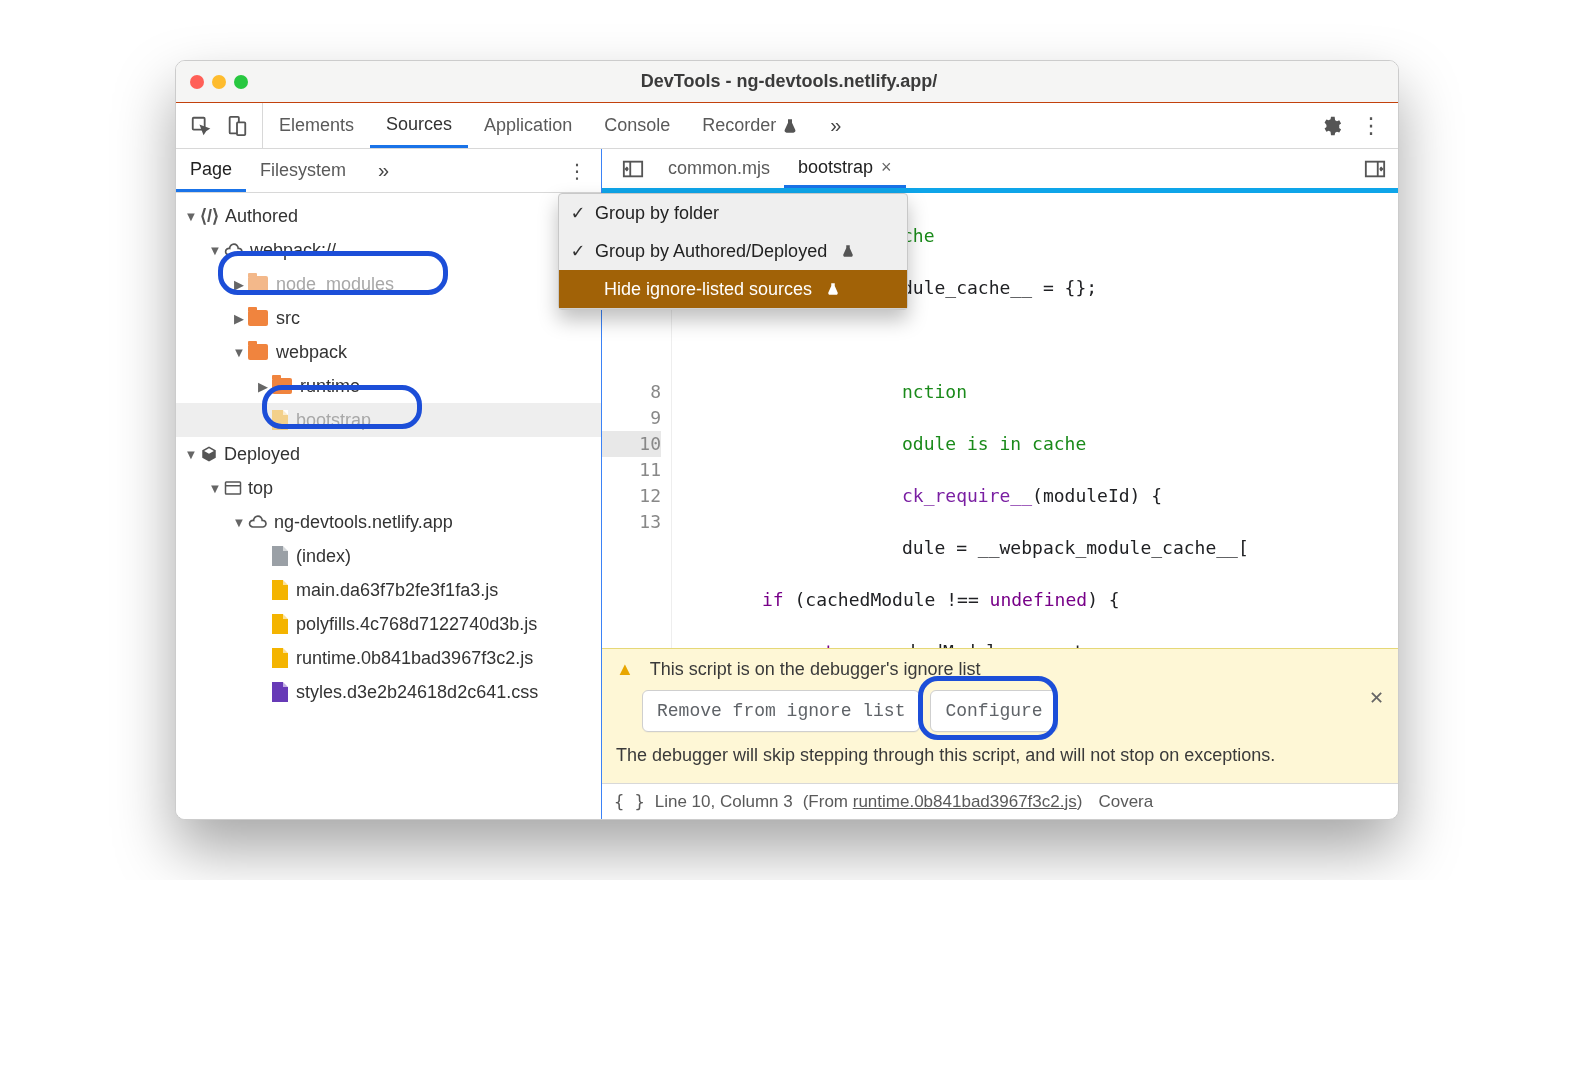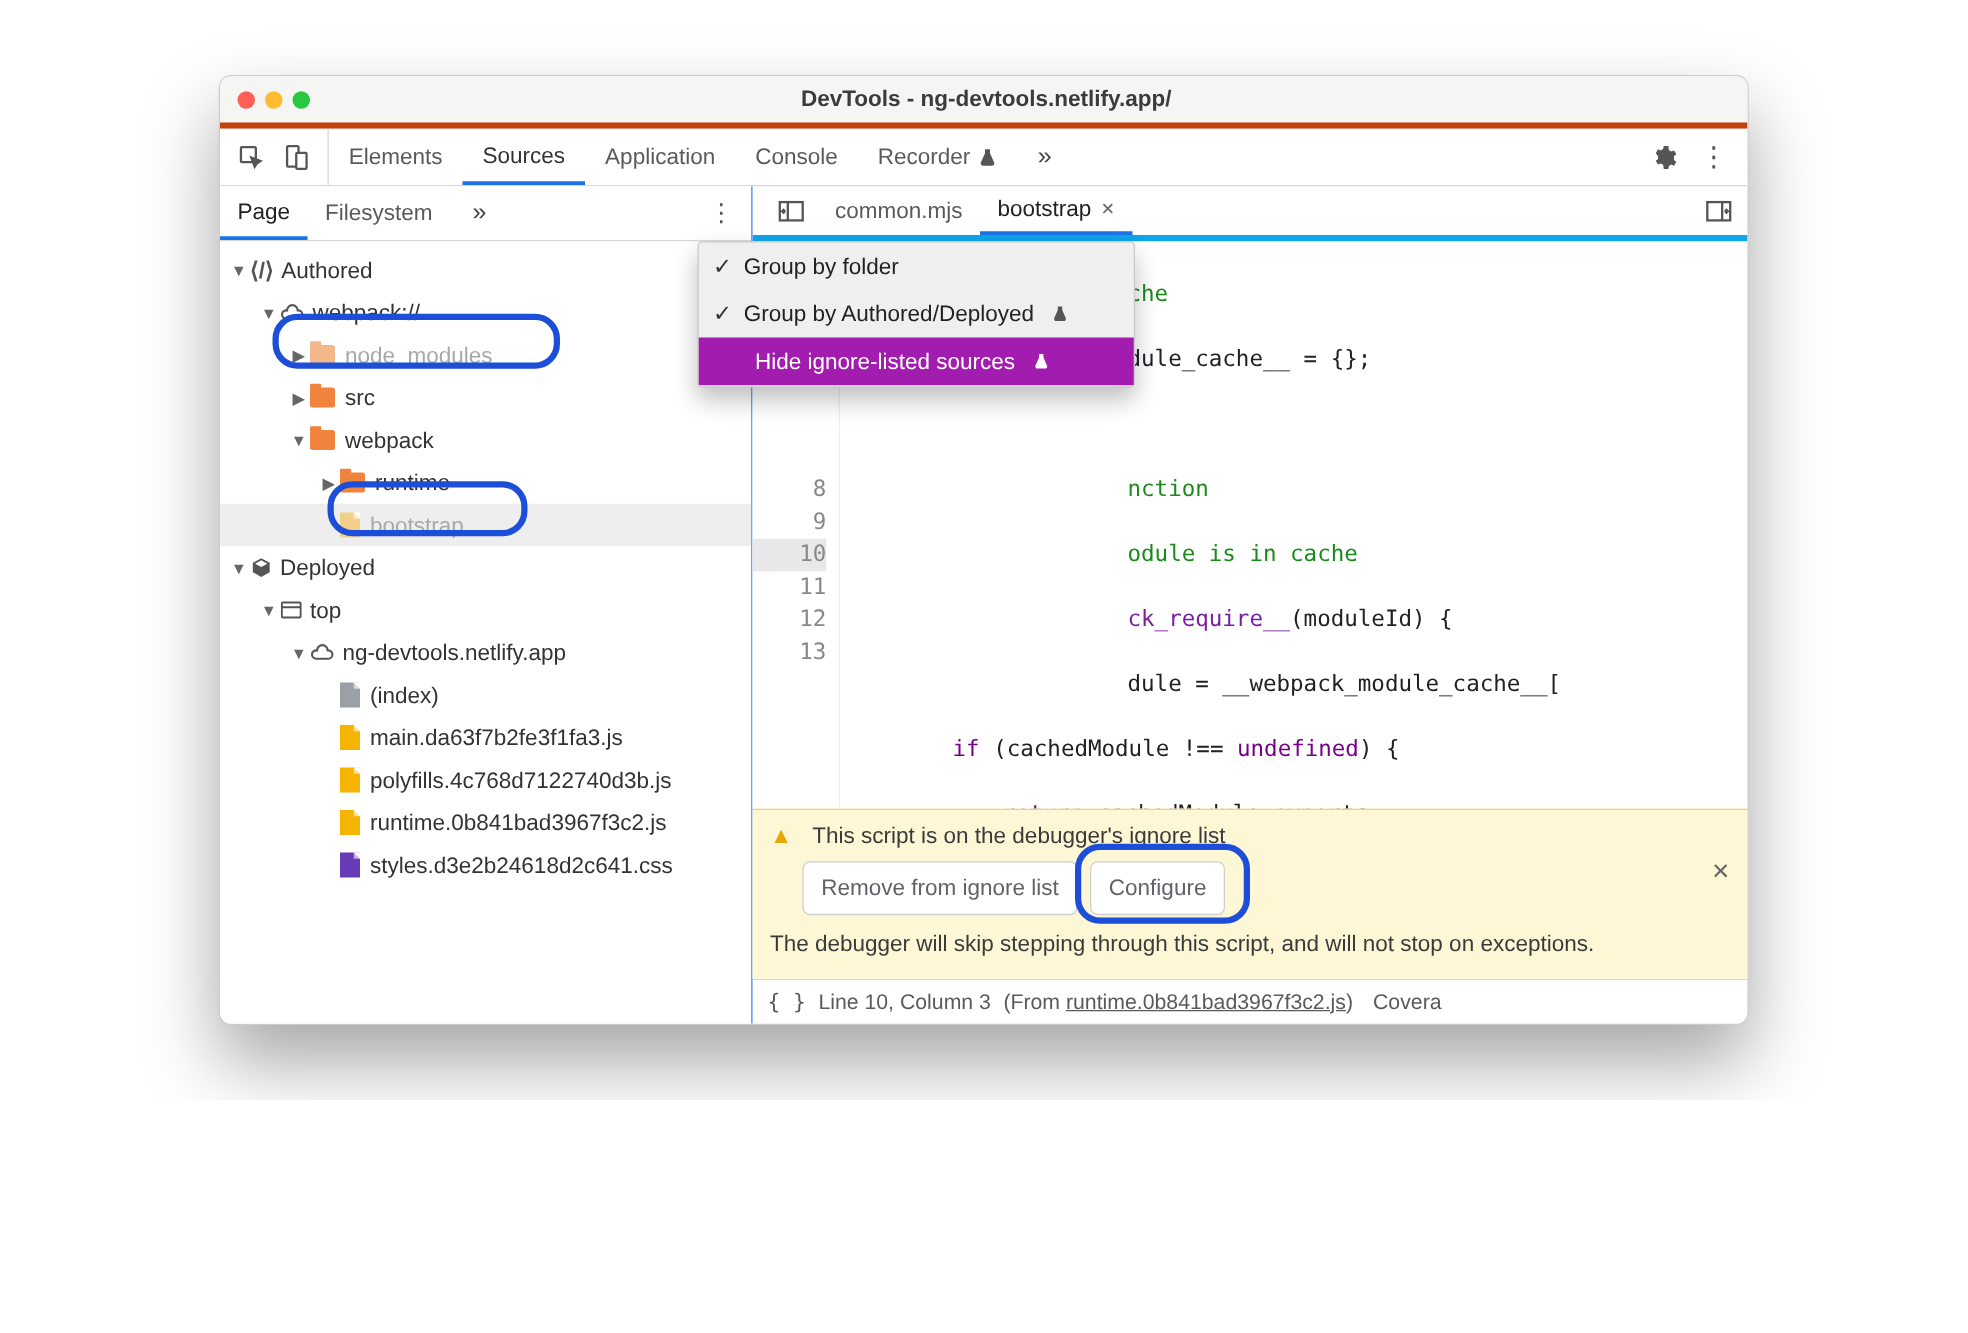--- a/index.html
+++ b/index.html
@@ -1,18 +1,18 @@
 <!DOCTYPE html>
 <html><head>
 <meta charset="utf-8">
 <style>
   * { box-sizing: border-box; margin: 0; padding: 0; }
   body { font-family: -apple-system, BlinkMacSystemFont, "Segoe UI", Helvetica, Arial, sans-serif; background: #fff; }
   .window { width: 1224px; height: 760px; margin: 60px auto; border: 1px solid #ccc; border-radius: 10px; box-shadow: 0 30px 60px rgba(0,0,0,0.35); overflow: hidden; display: flex; flex-direction: column; background: #fff; position: relative; }
-  .titlebar { height: 42px; display: flex; align-items: center; padding: 0 14px; background: #f5f5f4; border-bottom: 5px solid #c2410c; justify-content: space-between; }
+  .titlebar { height: 42px; display: flex; align-items: center; padding: 0 14px; background: #f5f5f4; border-bottom: 1px solid #c2410c; justify-content: space-between; }
   .traffic { display: flex; gap: 8px; }
   .dot { width: 14px; height: 14px; border-radius: 50%; }
   .dot.red { background: #ff5f57; } .dot.yellow { background: #febc2e; } .dot.green { background: #28c840; }
   .title { flex: 1; text-align: center; font-weight: 600; color: #3b3b3b; font-size: 18px; }
   .toolbar { height: 46px; display: flex; align-items: center; border-bottom: 1px solid #d8d8d8; background: #fff; }
   .tb-left { display: flex; align-items: center; gap: 14px; padding: 0 14px; border-right: 1px solid #d8d8d8; height: 100%; }
   .tab-row { display: flex; align-items: stretch; height: 100%; flex: 1; }
   .top-tab { display: flex; align-items: center; padding: 0 16px; font-size: 18px; color: #5a5a5a; cursor: pointer; gap: 6px; }
   .top-tab.active { color: #1a73e8; border-bottom: 3px solid #1a73e8; font-weight: 500; color: #333; }
   .tb-icon { width: 22px; height: 22px; display:inline-block; color:#555; }
@@ -51,28 +51,28 @@
   .file-tab.active { border-bottom:3px solid #1a73e8; color:#222; }
   .ft-right { margin-left:auto; display:flex; align-items:center; padding:0 12px; }
   .editor-wrap { flex:1; display:flex; min-height:0; position:relative; }
   .gutter { width:70px; background:#fff; border-right:1px solid #eee; font-family: Menlo, Consolas, monospace; font-size:18px; color:#888; text-align:right; padding:4px 10px 4px 0; line-height:26px; }
   .gutter .cur { background:#e8e8e8; }
   .code { flex:1; font-family: Menlo, Consolas, monospace; font-size:18px; line-height:26px; padding:4px 4px 4px 10px; white-space:pre; overflow:hidden; color:#202124; }
   .kw { color:#708; } .cm { color:#1a8a1a; } .fn { color:#7a1fa2; }
   .context-menu { position:absolute; left:382px; top:0px; width:350px; background:#efefef; border:1px solid #c8c8c8; border-radius:4px; box-shadow:0 10px 20px rgba(0,0,0,0.25); font-size:18px; color:#222; z-index:5; }
   .ctx-item { display:flex; align-items:center; height:38px; padding:0 14px 0 10px; gap:8px; }
   .ctx-item .chk { width:18px; text-align:center; color:#333; }
-  .ctx-item.sel { background:#a21caf; color:#fff;padding-left:19px; }
+  .ctx-item.sel { background:#a16207; color:#fff;padding-left:19px; }
   .ctx-sep { height:1px; background:#d0d0d0; }
   .ctx-shortcut { margin-left:auto; color:#666; font-size:16px; }
   .notice { background:#fef7d6; border-top:1px solid #e6d877; padding:10px 14px 14px 14px; font-size:18px; color:#3a3a3a; position:relative; }
   .notice .warn { color:#e8a600; margin-right:8px; }
   .notice-row { display:flex; align-items:center; gap:8px; }
   .notice-btns { display:flex; gap:10px; margin:10px 0 10px 26px; }
-  .nbtn { background:#fff; border:1px solid #cfcfcf; border-radius:6px; padding:10px 14px; font-size:18px; color:#5f6368; cursor:pointer; box-shadow:0 1px 0 rgba(0,0,0,0.03); }
+  .nbtn { background:#fff; border:1px solid #cfcfcf; border-radius:6px; padding:10px 14px; font-size:18px; color:#5f6368; cursor:pointer; box-shadow:0 1px 0 rgba(0,0,0,0.03);font-family:Liberation Mono, monospace; }
   .notice .close { position:absolute; right:14px; top:38px; color:#666; font-size:18px; cursor:pointer; }
   .statusbar { height:36px; border-top:1px solid #d8d8d8; display:flex; align-items:center; padding:0 12px; font-size:17px; color:#5a5a5a; gap:10px; }
   .statusbar .link { text-decoration:underline; }
   svg { display:block; }
 </style>
 </head>
 <body>
 
 <div class="window">
 

